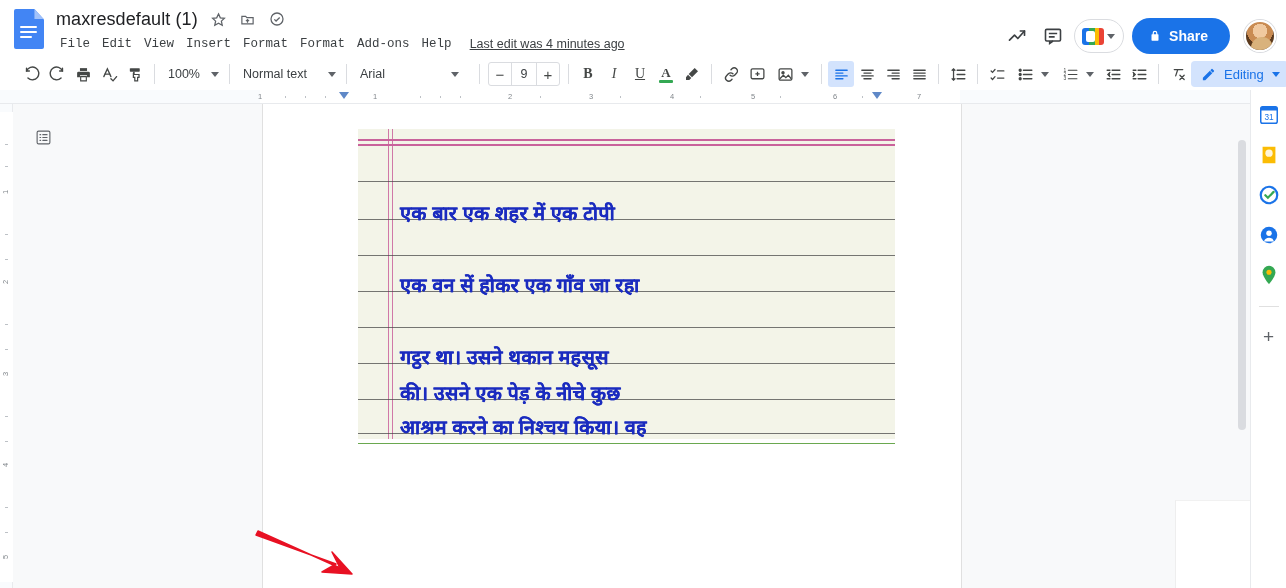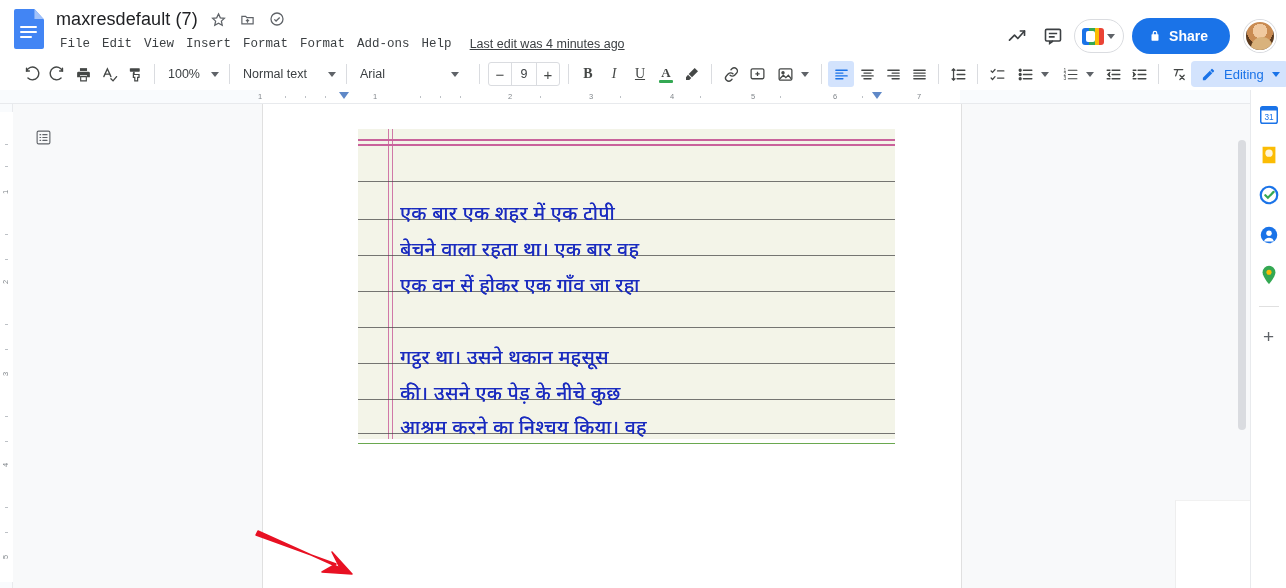--- a/index.html
+++ b/index.html
@@ -217,21 +217,21 @@
     position: absolute; left: 95px; top: 25px; width: 537px; height: 310px;
     background: #f3f4e8; overflow: hidden;
   }
   .hw-rule { position: absolute; left: 0; width: 100%; height: 1px; background: #4a4a4a; opacity: .75; }
   .hw-pink { position: absolute; left: 0; width: 100%; height: 1.5px; background: #c9629b; }
   .hw-vpink { position: absolute; top: 0; width: 1px; height: 100%; background: #c9629b; opacity: .85; }
   .hw-line {
     position: absolute; left: 42px; width: 495px;
     color: #1a2bbf; font-family: "Liberation Serif", serif;
     font-size: 19.5px; white-space: nowrap; letter-spacing: .5px;
-    font-weight: 400; text-shadow: .3px 0 0 #1a2bbf;
+    font-weight: 700; text-shadow: .3px 0 0 #1a2bbf;
   }
 
   .green-sep { position: absolute; left: 0; top: 339px; width: 537px; height: 1px; background: #6aa84f; }
   .green-text {
     position: absolute; left: 95px; top: 345px; width: 542px;
     color: #2bb24c; font-size: 8.2px; line-height: 14px;
     font-family: "Liberation Sans", sans-serif;
   }
 
   
@@ -269,21 +269,21 @@
     <div class="docs-logo">
       <div class="sheet"></div>
         <div class="fold"></div>
       <div class="ln l1"></div>
         <div class="ln l2"></div>
         <div class="ln l3"></div>
     </div>
 
     <div class="titleblock">
       <div class="title-row">
-        <div class="doc-title">maxresdefault (7)</div>
+        <div class="doc-title">maxresdefault (1)</div>
         <div class="title-icon">
           <svg width="15" height="15" viewBox="0 0 24 24" fill="none" stroke="#5f6368" stroke-width="2">
             <polygon points="12,3 14.9,9.3 21.5,10.1 16.6,14.6 18,21.2 12,17.8 6,21.2 7.4,14.6 2.5,10.1 9.1,9.3"></polygon>
           </svg>
         </div>
         <div class="title-icon">
           <svg width="15" height="15" viewBox="0 0 24 24" fill="none" stroke="#5f6368" stroke-width="1.9">
             <path d="M3 7h6l2 2h10v10H3z"></path>
               <path d="M12 12v5M9.5 14.5 12 12l2.5 2.5"></path>
           </svg>
@@ -593,21 +593,20 @@
         <div class="hw-vpink" style="left:34px"></div>
         <div class="hw-rule" style="top:52px"></div>
         <div class="hw-rule" style="top:90px"></div>
         <div class="hw-rule" style="top:126px"></div>
         <div class="hw-rule" style="top:162px"></div>
         <div class="hw-rule" style="top:198px"></div>
         <div class="hw-rule" style="top:234px"></div>
         <div class="hw-rule" style="top:270px"></div>
         <div class="hw-rule" style="top:304px"></div>
         <div class="hw-line" style="top:70px">एक  बार  एक  शहर  में  एक  टोपी</div>
-        <div class="hw-line" style="top:106px">बेचने  वाला  रहता  था। एक  बार  वह</div>
         <div class="hw-line" style="top:142px">एक  वन  सें  होकर  एक  गाँव  जा  रहा</div>
         <div class="hw-line" style="top:214px">गट्ठर  था। उसने  थकान  महसूस</div>
         <div class="hw-line" style="top:250px">की। उसने  एक  पेड़  के  नीचे  कुछ</div>
         <div class="hw-line" style="top:284px">आश्रम  करने  का  निश्चय  किया। वह</div>
       </div>
 
       <div class="green-sep" style="left:95px"></div>
 
     </div>
 

